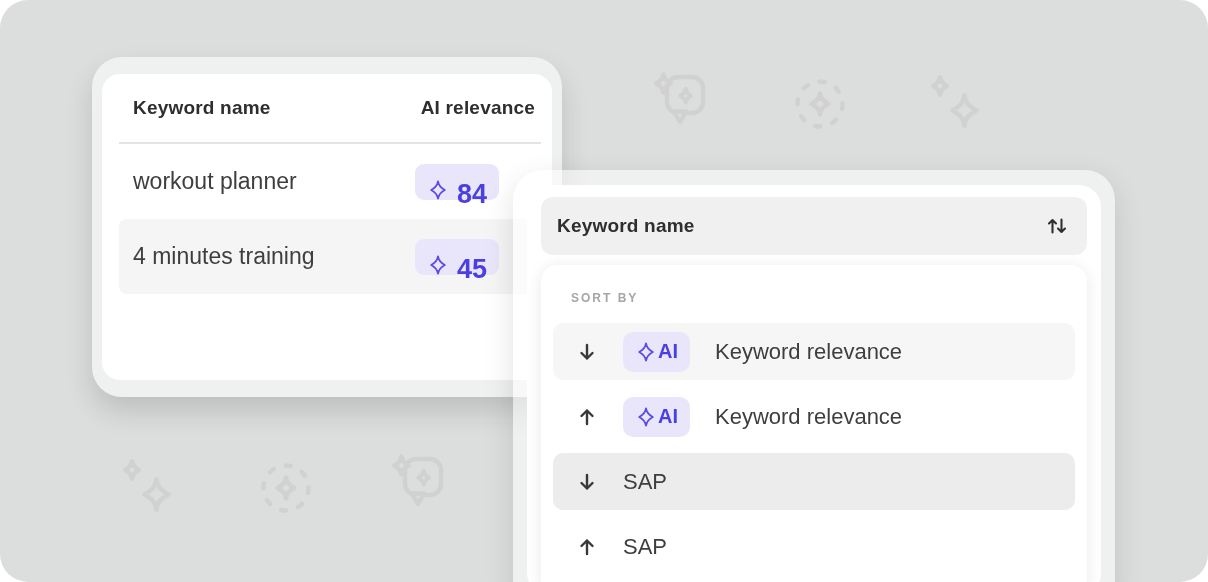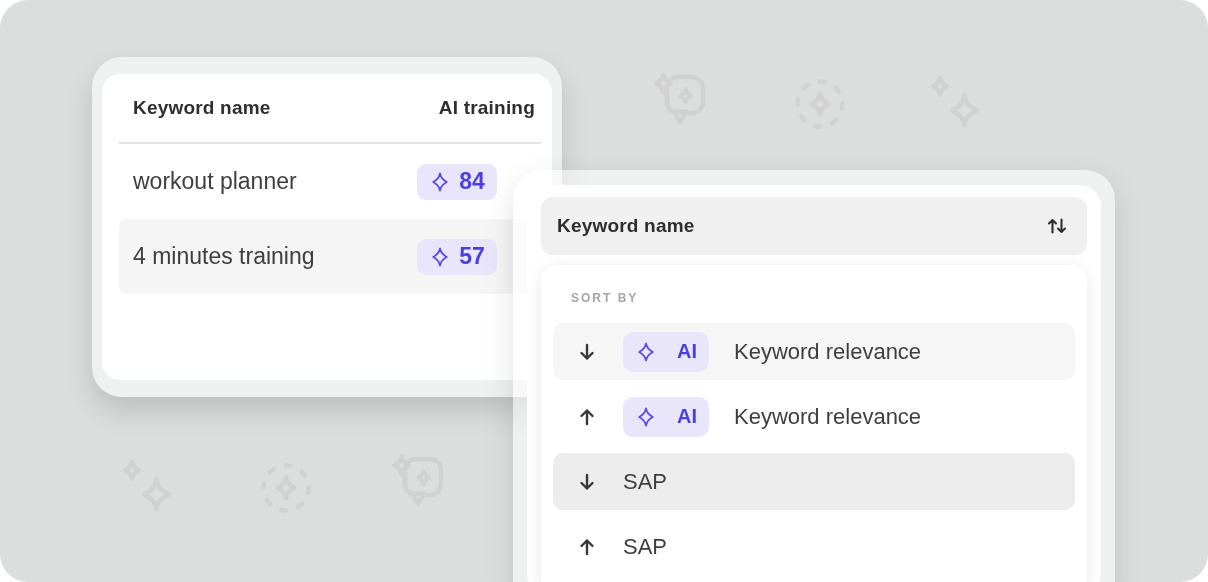--- a/index.html
+++ b/index.html
@@ -43,24 +43,24 @@
     display:flex;align-items:center;height:75px;
     padding:0 0 0 14px;border-radius:8px;
     font-size:23px;color:var(--text-secondary);
   }
   .tbl-row.alt{background:var(--row-alt-bg);}
   .tbl-row .right-col{
     margin-left:auto;width:112px;margin-right:28px;
     display:flex;justify-content:center;
   }
   .ai-badge{
-    display:inline-flex;align-items:center;gap:8px;
+    display:inline-flex;gap:8px;
     background:var(--accent-badge-bg);border-radius:9px;
     height:36px;padding:15px 12px;
-    color:var(--accent-text);font-size:23px;font-weight:600;
+    color:var(--accent-text);font-size:27px;font-weight:600;
   }
   .ai-badge svg{flex:0 0 auto;}
   
   .frame-right{left:513px;top:170px;width:602px;height:440px;padding:15px 14px;border-radius:30px;
     box-shadow:0 10px 30px rgba(0,0,0,0.12);}
   .sort-card{background:#ffffff;border-radius:22px;width:100%;height:100%;padding:12px 14px;overflow:hidden;}
   .sort-header{
     display:flex;align-items:center;justify-content:space-between;
     height:58px;border-radius:12px;background:var(--header-pill-bg);
     padding:0 18px 0 16px;
@@ -78,21 +78,21 @@
   }
   .option{
     display:flex;align-items:center;height:57px;border-radius:10px;
     margin-bottom:8px;padding:0 22px;
     font-size:22px;color:var(--text-secondary);cursor:pointer;
   }
   .option.light{background:var(--option-bg);}
   .option.selected{background:var(--option-selected-bg);}
   .option .arrow{flex:0 0 auto;display:flex;margin-right:24px;color:#383838;}
   .option .opt-badge{
-    display:inline-flex;align-items:center;gap:20px;
+    display:inline-flex;align-items:center;gap:1px;
     background:var(--accent-badge-bg);border-radius:10px;height:40px;padding:0 12px;
     color:var(--accent-text);font-size:20px;font-weight:600;
   }
   .option .opt-label{margin-left:25px;}
   .option .opt-label.no-badge{margin-left:0;}
 </style>
 </head>
 <body>
 
 <svg width="0" height="0" style="position:absolute" aria-hidden="true">
@@ -154,42 +154,42 @@
     </svg>
   <svg class="decor" style="left:390px;top:454px" width="56" height="56" viewBox="0 0 56 56">
       <use href="#icon-chat-sparkle"></use>
     </svg>
 
   <div class="card-frame frame-left">
     <div class="white-card">
       <div class="tbl-inner">
         <div class="tbl-header">
           <span>Keyword name</span>
-          <span>AI training</span>
+          <span>AI relevance</span>
         </div>
         <hr class="tbl-divider">
         <div class="tbl-row">
           <span>workout planner</span>
           <span class="right-col">
             <span class="ai-badge">
               <svg width="22" height="22" viewBox="0 0 24 24">
                   <use href="#icon-ai-sparkle"></use>
                 </svg>
               <span>84</span>
             </span>
           </span>
         </div>
         <div class="tbl-row alt">
           <span>4 minutes training</span>
           <span class="right-col">
             <span class="ai-badge">
               <svg width="22" height="22" viewBox="0 0 24 24">
                   <use href="#icon-ai-sparkle"></use>
                 </svg>
-              <span>57</span>
+              <span>45</span>
             </span>
           </span>
         </div>
       </div>
     </div>
   </div>
 
   <div class="card-frame frame-right">
     <div class="sort-card">
       <div class="sort-header">

